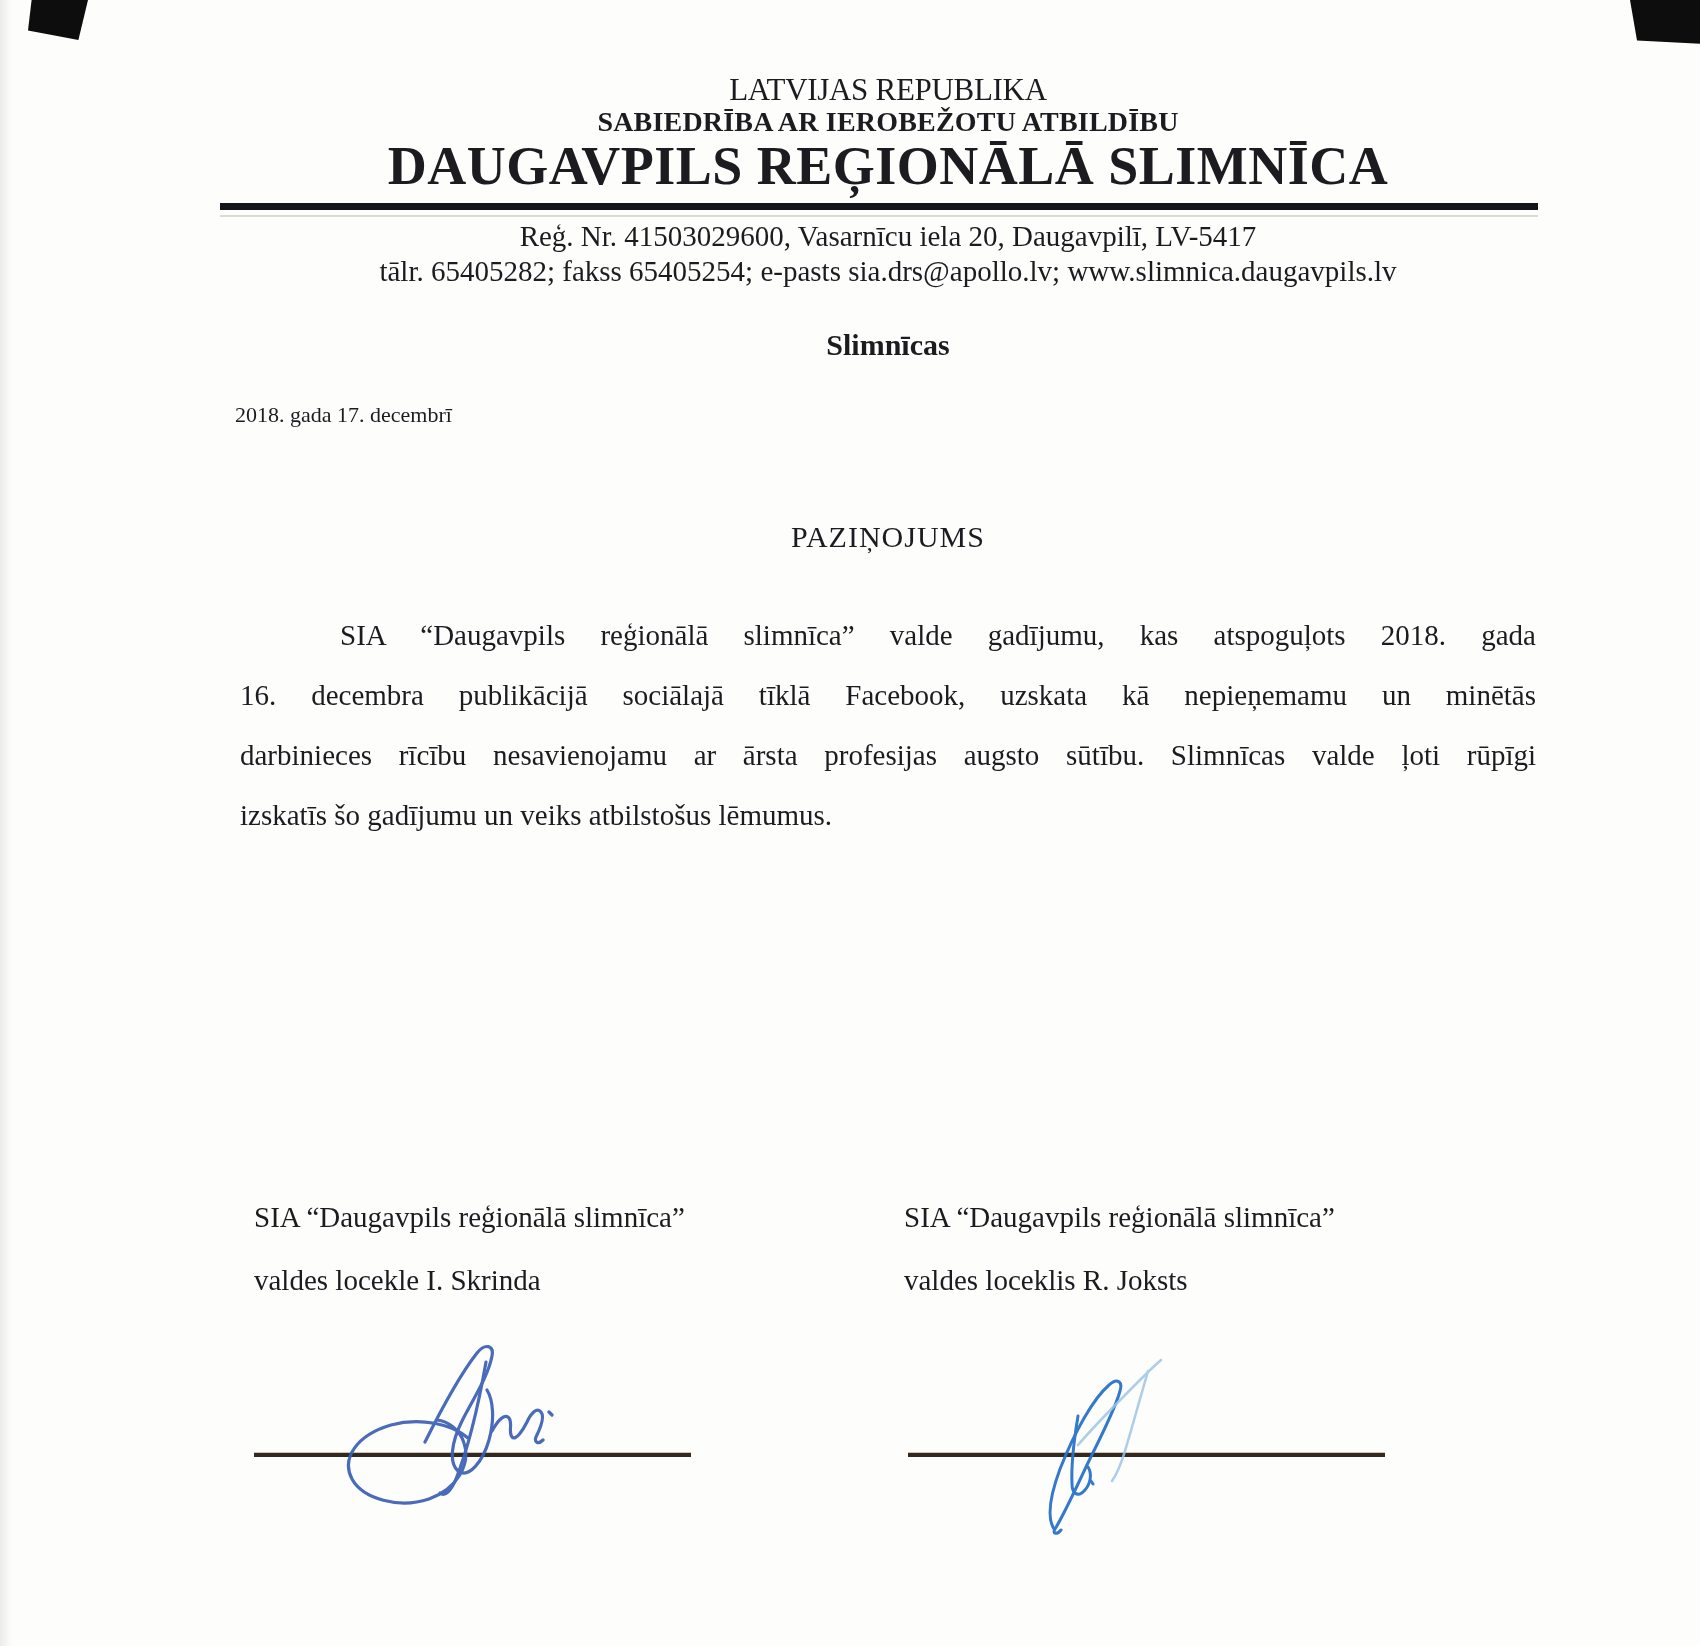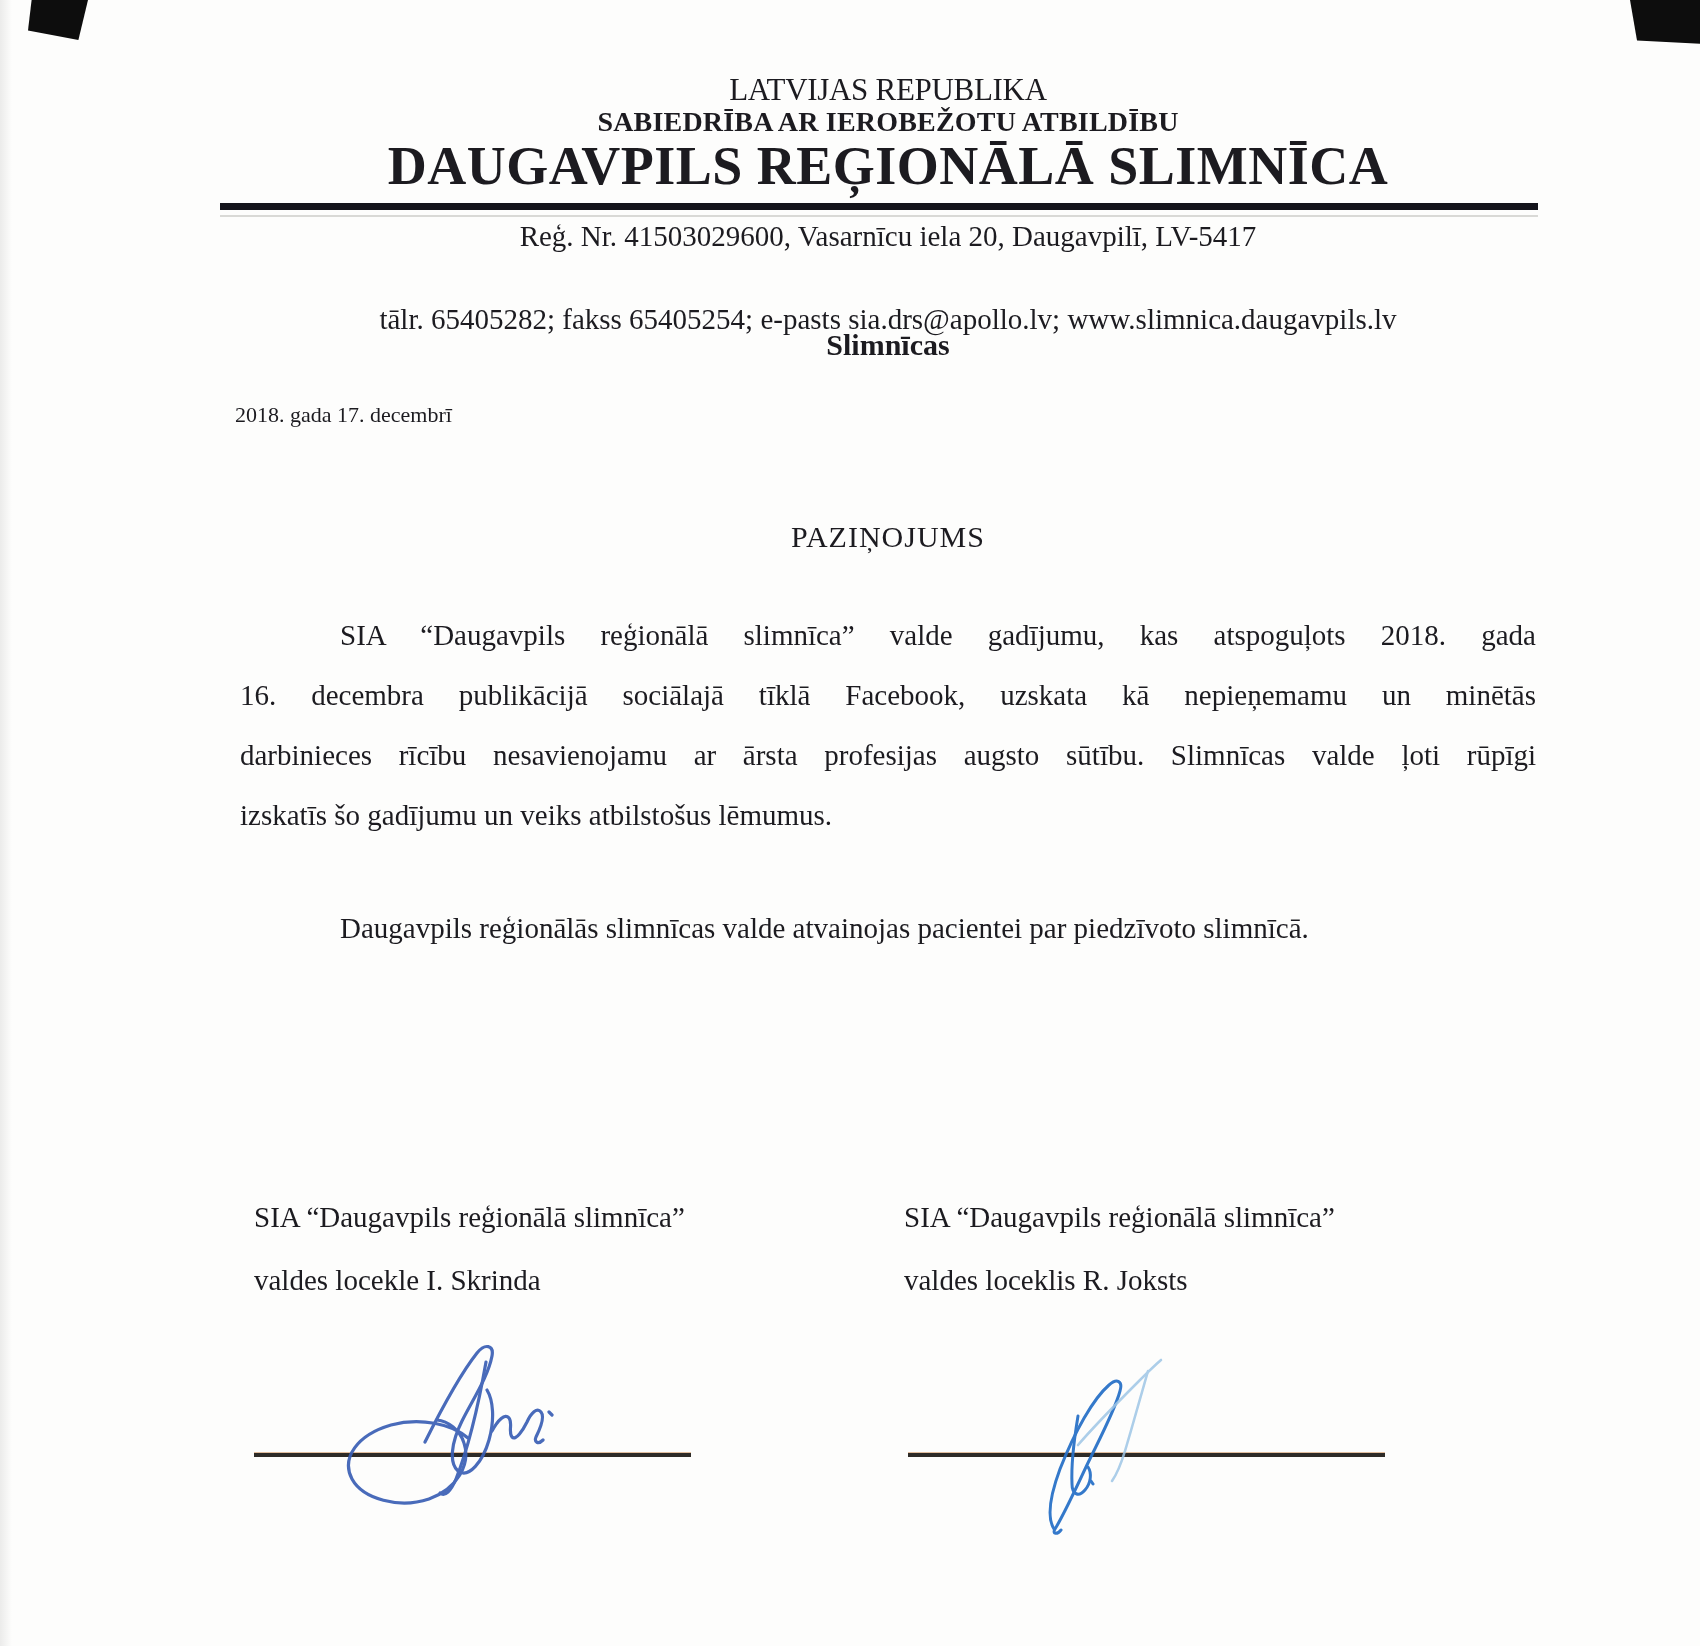--- a/index.html
+++ b/index.html
@@ -20,21 +20,21 @@
   .corner-tr{left:1630px;top:0;width:70px;height:47px;
     clip-path:polygon(0 0,100% 0,100% 93%,10% 86%);}
 
   .hdr{position:absolute;left:240px;width:1296px;text-align:center;white-space:nowrap;}
   .country{top:72px;font-size:31px;letter-spacing:-0.3px;}
   .orgtype{top:106px;font-size:28px;font-weight:bold;letter-spacing:.2px;}
   .orgname{top:136px;font-size:54px;font-weight:bold;line-height:60px;letter-spacing:.5px;}
   .rule{position:absolute;left:220px;top:203px;width:1318px;height:7px;background:#14141b;}
   .rule-echo{position:absolute;left:220px;top:215px;width:1318px;height:2px;background:#d9d9d6;}
   .regline{top:220px;font-size:29px;}
-  .contactline{top:255px;font-size:29px;margin-top:48px;}
+  .contactline{top:255px;font-size:29px;}
 
   .place{position:absolute;left:240px;width:1296px;top:328px;
     text-align:center;font-size:30px;font-weight:bold;}
   .date{position:absolute;left:235px;top:402px;font-size:22px;white-space:nowrap;}
   .doctitle{position:absolute;left:240px;width:1296px;top:520px;
     text-align:center;font-size:30px;letter-spacing:1px;}
 
   .para{position:absolute;left:240px;top:605px;width:1296px;font-size:29px;}
   .pline{height:60px;line-height:60px;text-align:justify;text-align-last:justify;white-space:nowrap;}
   .pline.first{padding-left:100px;width:1196px;}
@@ -77,21 +77,20 @@
   <div class="date">2018. gada 17. decembrī</div>
   <div class="doctitle">PAZIŅOJUMS</div>
 
   <div class="para">
     <div class="pline first">SIA “Daugavpils reģionālā slimnīca” valde gadījumu, kas atspoguļots 2018. gada</div>
     <div class="pline">16. decembra publikācijā sociālajā tīklā Facebook, uzskata kā nepieņemamu un minētās</div>
     <div class="pline">darbinieces rīcību nesavienojamu ar ārsta profesijas augsto sūtību. Slimnīcas valde ļoti rūpīgi</div>
     <div class="pline last">izskatīs šo gadījumu un veiks atbilstošus lēmumus.</div>
   </div>
 
-  <div class="closing">Daugavpils reģionālās slimnīcas valde atvainojas pacientei par piedzīvoto slimnīcā.</div>
 
   <div class="sigcol left">
     <div>SIA “Daugavpils reģionālā slimnīca”</div>
     <div>valdes locekle I. Skrinda</div>
   </div>
 
   <div class="sigcol right">
     <div>SIA “Daugavpils reģionālā slimnīca”</div>
     <div>valdes loceklis R. Joksts</div>
   </div>

